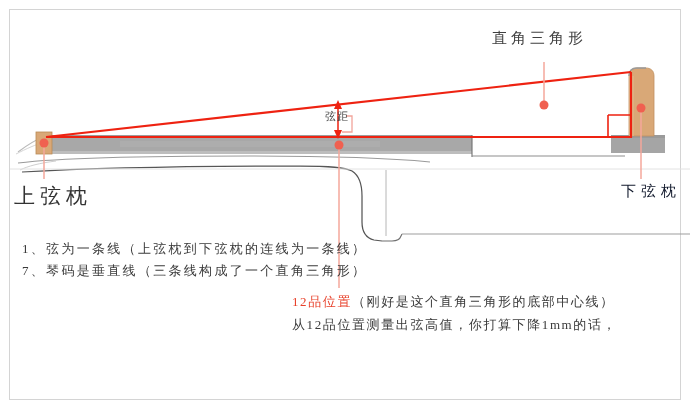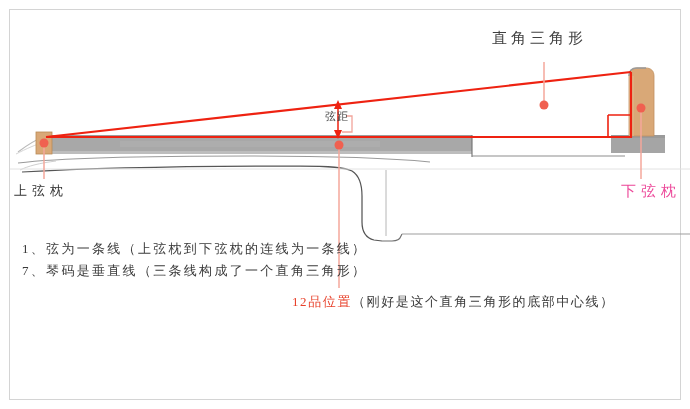--- a/index.html
+++ b/index.html
@@ -35,29 +35,29 @@
     letter-spacing:2px;
   }
   #label-triangle{
     left:492px;top:29px;
     font-size:15px;
     letter-spacing:4px;
     color:#404040;
   }
   #label-upper-nut{
     left:14px;top:182px;
-    font-size:13px;
+    font-size:21px;
     letter-spacing:5px;
     color:#333;
   }
   #label-lower-nut{
     left:621px;top:182px;
     font-size:15px;
     letter-spacing:5px;
-    color:#ec4899;
+    color:#0f172a;
   }
   #label-gap{
     left:325px;top:109px;
     font-size:11px;
     letter-spacing:1px;
     color:#3a3a3a;
   }
   #notes{
     position:absolute;
     left:22px;top:238px;
@@ -180,15 +180,16 @@
 
   <div class="txt" id="label-gap">弦距</div>
 
   <div id="notes">
     <div>1、弦为一条线（上弦枕到下弦枕的连线为一条线）</div>
     <div>7、琴码是垂直线（三条线构成了一个直角三角形）</div>
   </div>
 
   <div id="explain">
     <div><span class="redtext">12品位置</span><span>（刚好是这个直角三角形的底部中心线）</span></div>
+    <div>从12品位置测量出弦高值，你打算下降1mm的话，</div>
   </div>
 
 </div>
 
 </body></html>

